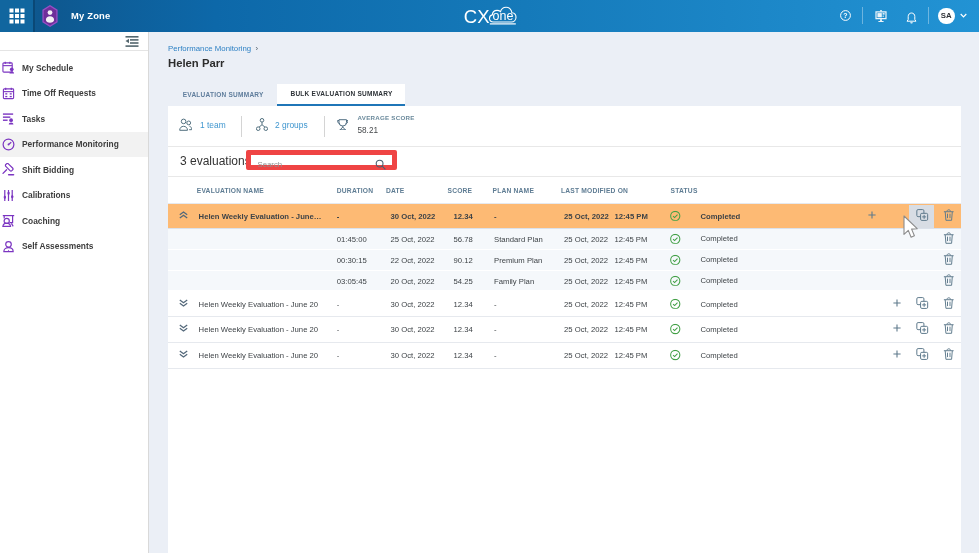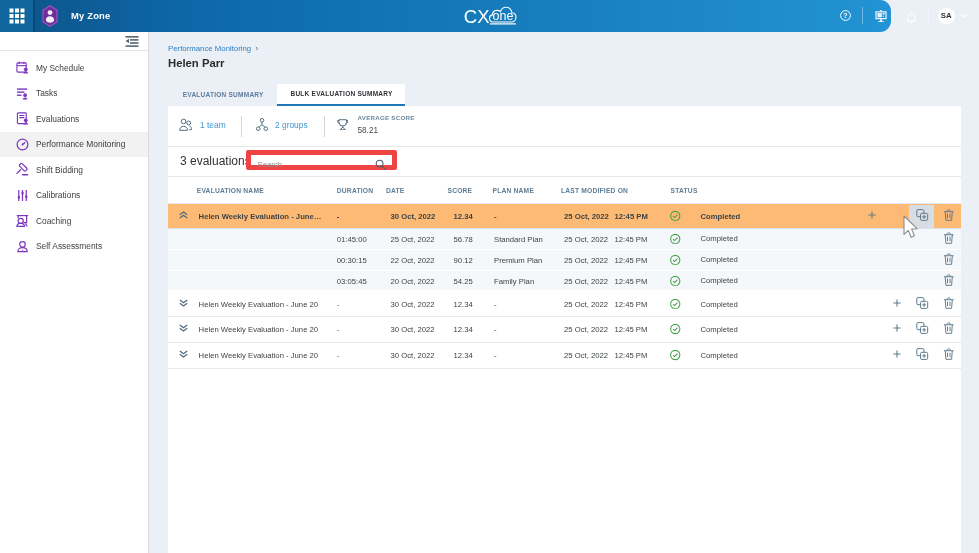--- a/index.html
+++ b/index.html
@@ -1,21 +1,21 @@
 <!DOCTYPE html>
 <html><head>
 <meta charset="utf-8">
 <style>
 * { margin:0; padding:0; box-sizing:border-box; }
 html,body { width:979px; height:553px; overflow:hidden; font-family:"Liberation Sans", sans-serif; }
 body { position:relative; background:#ebeff6; }
 
 
-.topbar { position:absolute; left:0; top:0; width:891px; height:32px;
-  background:linear-gradient(to right,#115f9a 0%,#0e578e 4%,#0d68a9 22%,#1478b8 50%,#1c87c8 78%,#2293d4 100%);border-radius:11px; }
+.topbar { position:absolute; left:0; top:0; width:979px; height:32px;
+  background:linear-gradient(to right,#115f9a 0%,#0e578e 4%,#0d68a9 22%,#1478b8 50%,#1c87c8 78%,#2293d4 100%); }
 .launcher { position:absolute; left:0; top:0; width:35px; height:32px;
   background:#11669f; border-right:2px solid rgba(4,42,77,0.5); }
 .launcher svg { position:absolute; left:9px; top:8px; }
 .hexwrap { position:absolute; left:42px; top:5px; }
 .myzone-label { position:absolute; left:71px; top:10px; color:#fff; font-size:9.4px; font-weight:bold; letter-spacing:0.2px; }
 .logo { position:absolute; left:462px; top:0px; }
 .tb-help { position:absolute; left:840px; top:10px; }
 .tb-sep1 { position:absolute; left:862px; top:7px; width:1px; height:17px; background:rgba(255,255,255,0.35); }
 .tb-mon { position:absolute; left:874.8px; top:10px; }
 .tb-bell { position:absolute; left:906px; top:10px; }
@@ -23,21 +23,21 @@
 .avatar { position:absolute; left:938px; top:7.5px; width:16.5px; height:16.5px; border-radius:50%; background:#fff;
   color:#2f3237; font-size:7.8px; font-weight:bold; display:flex; align-items:center; justify-content:center; }
 .tb-chev { position:absolute; left:960px; top:13px; }
 
 
 .sidebar { position:absolute; left:0; top:32px; width:149px; height:521px;
   background:#fff; border-right:1px solid #d9d9d9; }
 .sb-head { height:18.5px; border-bottom:1px solid #e4e4e4; position:relative; }
 .sb-collapse { position:absolute; right:9px; top:4px; }
 .sb-menu { padding-top:4.7px; }
-.sb-item { height:25.5px; display:flex; align-items:center; padding-left:16px; }
+.sb-item { height:25.5px; display:flex; align-items:center; padding-left:2px;font-weight:bold; }
 .sb-item svg { flex:0 0 13px; }
 .sb-item span { font-size:8.4px; color:#3d3d3d; margin-left:7px; white-space:nowrap; }
 .sb-item.active { background:#f2f2f2; }
 
 
 .main { position:absolute; left:150px; top:32px; width:829px; height:521px; }
 .crumb { position:absolute; left:18px; top:11.5px; font-size:7.8px; color:#2e81c4; }
 .crumb .gt { color:#4b5b66; margin-left:2px; }
 .title { position:absolute; left:18px; top:24.8px; font-size:11.3px; font-weight:bold; color:#2d2d2d; }
 
@@ -171,40 +171,45 @@
             <path d="M1 5 h10"></path>
             <path d="M3.5 0.8 v2.4 M8.5 0.8 v2.4"></path>
           </g>
           <circle cx="10.5" cy="9" r="2" fill="#7b35c1"></circle>
           <path d="M8 13.5 c0-1.4 1.1-2.2 2.5-2.2 s2.5 0.8 2.5 2.2z" fill="#7b35c1"></path>
         </svg>
         <span>My Schedule</span>
       </div>
     <div class="sb-item">
         <svg width="13" height="13" viewBox="0 0 14 14">
+          <g fill="none" stroke="#7b35c1" stroke-width="1.2">
+            <rect x="1.5" y="2" width="11" height="10.5" rx="1"></rect>
+            <path d="M1.5 5 h11"></path>
+            <path d="M4 0.8 v2.4 M10 0.8 v2.4"></path>
+          </g>
+          <g fill="#7b35c1">
+            <rect x="3.5" y="6.7" width="2.2" height="1.4"></rect>
+            <rect x="8.3" y="6.7" width="2.2" height="1.4"></rect>
+            <rect x="3.5" y="9.6" width="2.2" height="1.4"></rect>
+            <rect x="8.3" y="9.6" width="2.2" height="1.4"></rect>
+          </g>
+        </svg>
+        <span>Time Off Requests</span>
+      </div>
+    <div class="sb-item">
+        <svg width="13" height="13" viewBox="0 0 14 14">
           <g fill="#7b35c1">
             <rect x="1" y="1.5" width="11" height="1.5"></rect>
             <rect x="1" y="4.8" width="8" height="1.5"></rect>
             <rect x="1" y="8.1" width="5" height="1.5"></rect>
           </g>
           <circle cx="9.8" cy="8.8" r="2" fill="#7b35c1"></circle>
           <path d="M7.3 13.5 c0-1.4 1.1-2.2 2.5-2.2 s2.5 0.8 2.5 2.2z" fill="#7b35c1"></path>
         </svg>
         <span>Tasks</span>
-      </div>
-    <div class="sb-item">
-        <svg width="13" height="13" viewBox="0 0 14 14">
-          <g fill="none" stroke="#7b35c1" stroke-width="1.2">
-            <rect x="1.5" y="1" width="9.5" height="11.5" rx="1"></rect>
-            <path d="M3.5 3.8 h5.5 M3.5 6 h5.5"></path>
-          </g>
-          <circle cx="10.5" cy="9" r="2" fill="#7b35c1"></circle>
-          <path d="M8 13.5 c0-1.4 1.1-2.2 2.5-2.2 s2.5 0.8 2.5 2.2z" fill="#7b35c1"></path>
-        </svg>
-        <span>Evaluations</span>
       </div>
     <div class="sb-item active">
         <svg width="13" height="13" viewBox="0 0 14 14">
           <circle cx="7" cy="7" r="5.8" fill="none" stroke="#7b35c1" stroke-width="1.3"></circle>
           <path d="M7 7 L10 4.5" stroke="#7b35c1" stroke-width="1.3" fill="none"></path>
           <circle cx="7" cy="7" r="1" fill="#7b35c1"></circle>
         </svg>
         <span>Performance Monitoring</span>
       </div>
     <div class="sb-item">

